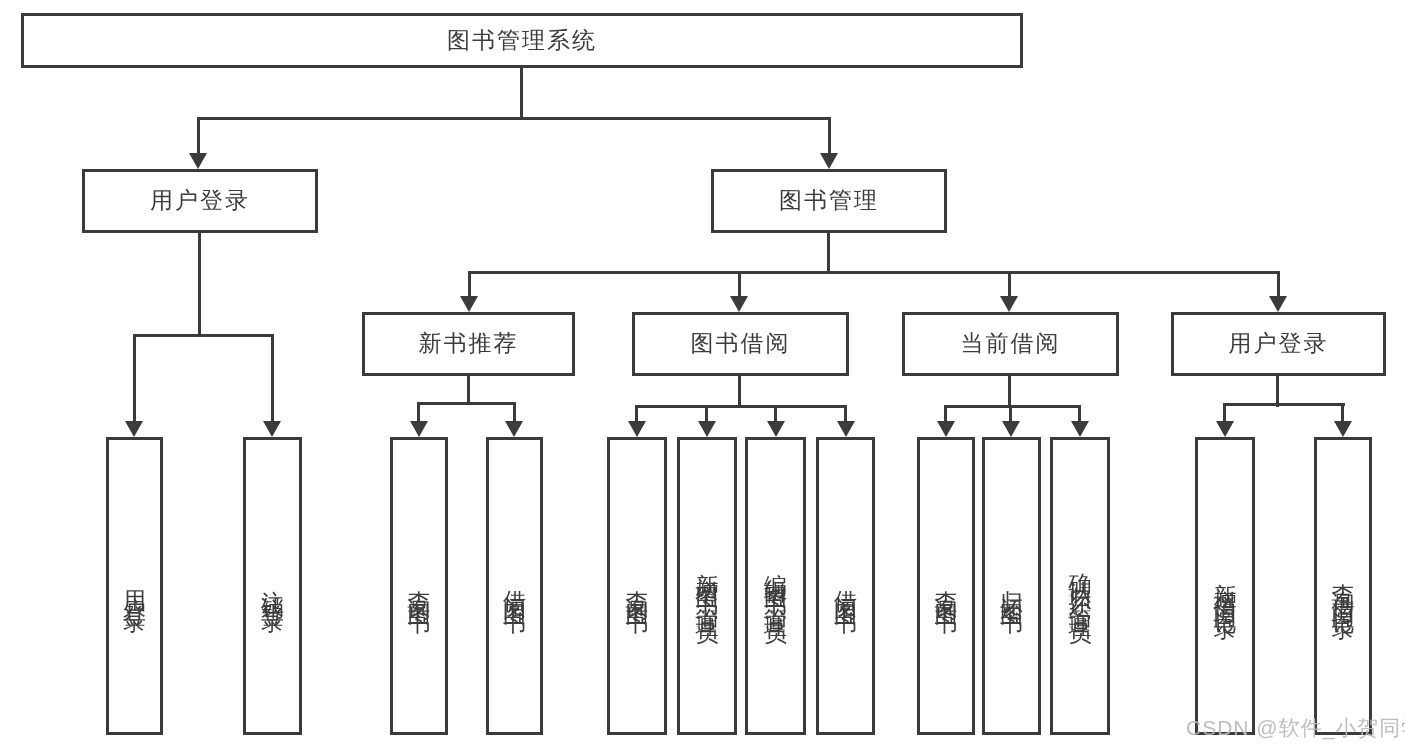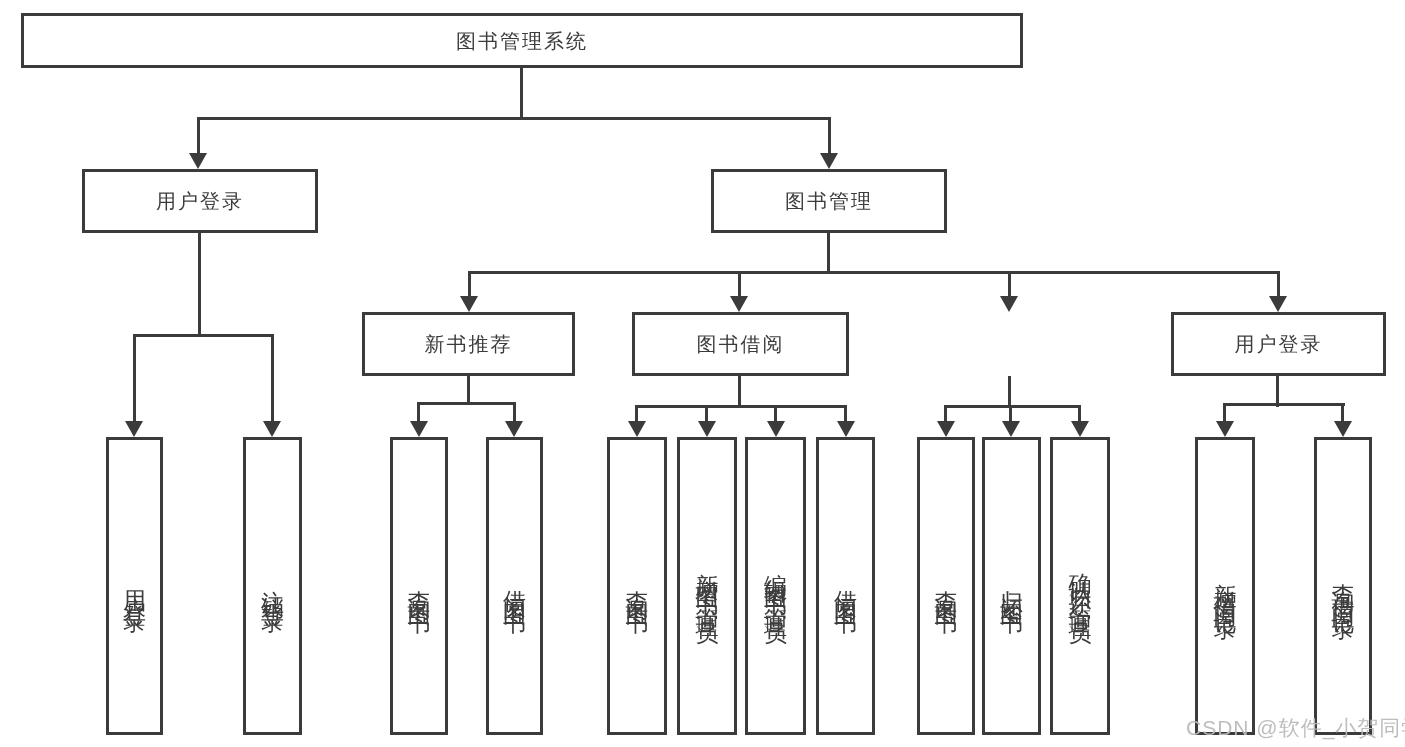--- a/index.html
+++ b/index.html
@@ -12,21 +12,21 @@
   }
   .node {
     position:absolute;
     box-sizing:border-box;
     border:3px solid #3b3b3b;
     background:#ffffff;
     display:flex;
     align-items:center;
     justify-content:center;
     color:#3c3c3c;
-    font-size:20px;
+    font-size:23px;
     letter-spacing:2px;
     text-align:center;
     line-height:1.2;
   }
   .node.vert {
     writing-mode:vertical-rl;
     text-orientation:mixed;
     letter-spacing:7px;
     font-size:23px;
     line-height:1;
@@ -54,20 +54,21 @@
 
 <div id="canvas">
 
   <div class="node" style="left:21px; top:13px; width:1002px; height:55px;">图书管理系统</div>
 
   <div class="node" style="left:82px; top:169px; width:236px; height:64px;">用户登录</div>
   <div class="node" style="left:711px; top:169px; width:236px; height:64px;">图书管理</div>
 
   <div class="node" style="left:632px; top:312px; width:217px; height:64px;">图书借阅</div>
   <div class="node" style="left:362px; top:312px; width:213px; height:64px;">新书推荐</div>
+  <div class="node" style="left:902px; top:312px; width:217px; height:64px;">当前借阅</div>
   <div class="node" style="left:1171px; top:312px; width:215px; height:64px;">用户登录</div>
 
   <div class="node vert" style="left:106px; top:437px; width:57px; height:298px;">用户登录</div>
   <div class="node vert" style="left:243px; top:437px; width:59px; height:298px;">注销登录</div>
 
   <div class="node vert" style="left:390px; top:437px; width:58px; height:298px;">查询图书</div>
   <div class="node vert" style="left:486px; top:437px; width:57px; height:298px;">借阅图书</div>
 
   <div class="node vert" style="left:607px; top:437px; width:60px; height:298px;">查询图书</div>
   <div class="node vert" style="left:677px; top:437px; width:60px; height:298px;">新增图书（管理员）</div>

